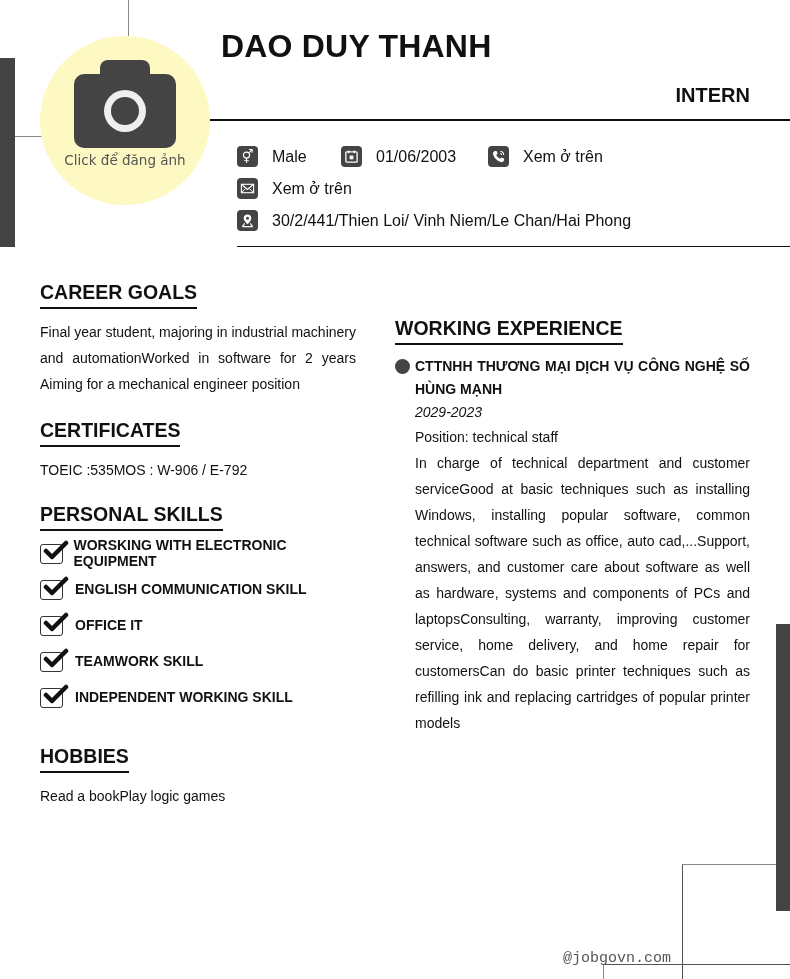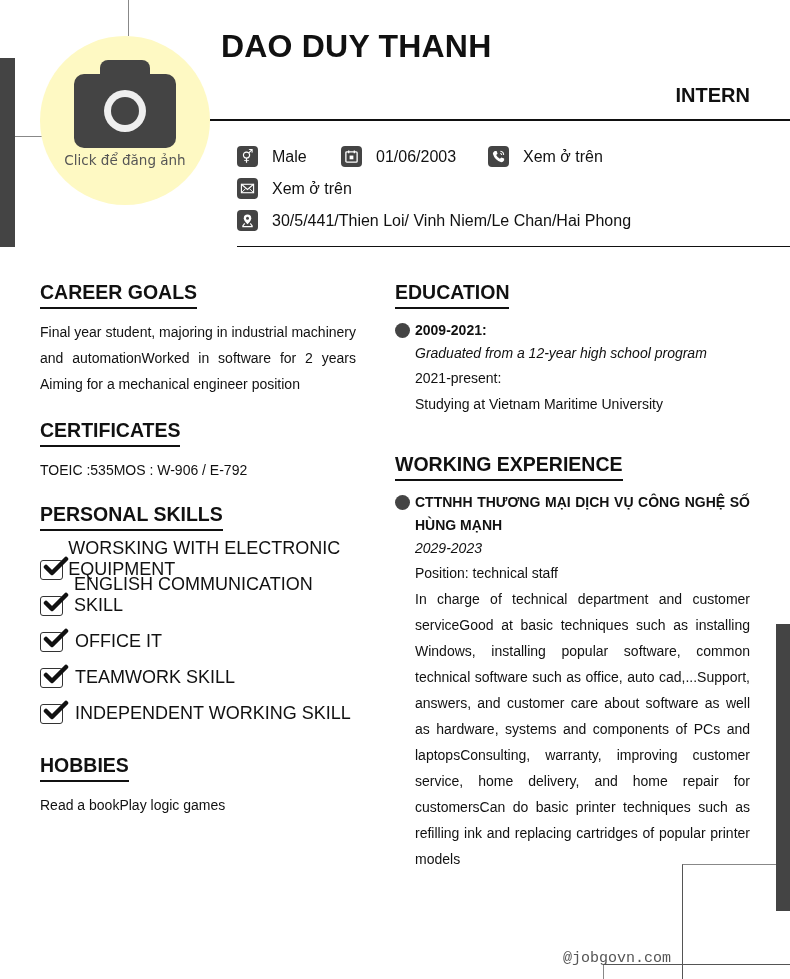--- a/index.html
+++ b/index.html
@@ -34,21 +34,21 @@
   .ico { width: 21px; height: 21px; border-radius: 4px; background: #444; display: inline-flex; align-items: center; justify-content: center; color: #fff; font-size: 13px; margin-right: 14px; }
   .ico svg { width: 15px; height: 15px; }
 
   .col { position: absolute; }
   .col-left { left: 40px; top: 281px; width: 316px; }
   .col-right { left: 395px; top: 281px; width: 355px; }
 
   .sec-title { display: inline-block; font-size: 19.5px; font-weight: bold; padding-bottom: 3px; border-bottom: 2px solid #111; margin-bottom: 10px; }
   .para { font-size: 14px; line-height: 26px; text-align: justify; color: #111; }
 
-  .skill { display: flex; align-items: flex-end; height: 36px; font-size: 18px; font-weight: normal; }
+  .skill { display: flex; align-items: center; height: 36px; font-size: 14px; font-weight: bold; }
   .check { width: 27px; height: 22px; margin-right: 8px; position: relative; }
   .check .box { position: absolute; left: 0; top: 2px; width: 23px; height: 20px; border: 1.5px solid #333; border-radius: 3px; }
   .check svg { position: absolute; left: 2px; top: -2px; width: 27px; height: 22px; }
 
   .entry { position: relative; padding-left: 20px; }
   .dot { position: absolute; left: 0; top: 4px; width: 15px; height: 15px; border-radius: 50%; background: #444; }
   .entry-title { font-size: 14px; font-weight: bold; line-height: 23px; text-align: justify; }
   .entry-ital { font-size: 14px; font-style: italic; line-height: 23px; }
   .entry-line { font-size: 14px; line-height: 26px; }
 </style>
@@ -120,39 +120,39 @@
 
 <div class="info-row" style="left:237px; top:210px;">
   <div class="info-item">
     <span class="ico">
       <svg viewBox="0 0 16 16">
           <path d="M8 1.5 Q12 1.5 12 5.5 Q12 8 8 12 Q4 8 4 5.5 Q4 1.5 8 1.5 Z" fill="#fff"></path>
           <circle cx="8" cy="5.5" r="1.6" fill="#444"></circle>
           <path d="M2.5 14.5 L5 11 M13.5 14.5 L11 11 M2.5 14.5 L13.5 14.5" stroke="#fff" stroke-width="1.2" fill="none"></path>
         </svg>
     </span>
-    <span>30/5/441/Thien Loi/ Vinh Niem/Le Chan/Hai Phong</span>
+    <span>30/2/441/Thien Loi/ Vinh Niem/Le Chan/Hai Phong</span>
   </div>
 </div>
 
 <div class="hr-info"></div>
 
 <div class="col col-left">
   <section>
     <div class="sec-title">CAREER GOALS</div>
     <div class="para">Final year student, majoring in industrial machinery and automationWorked in software for 2 years Aiming for a mechanical engineer position</div>
   </section>
 
   <section style="margin-top:22px;">
     <div class="sec-title">CERTIFICATES</div>
     <div class="para">TOEIC :535MOS   : W-906 / E-792</div>
   </section>
 
   <section style="margin-top:20px;">
-    <div class="sec-title" style="margin-bottom:13px;">PERSONAL SKILLS</div>
+    <div class="sec-title" style="margin-bottom:4px;">PERSONAL SKILLS</div>
     <div class="skill">
       <span class="check">
           <span class="box"></span>
           <svg viewBox="0 0 27 22">
             <path d="M4 11 L10 17 L24 3" fill="none" stroke="#111" stroke-width="4.5" stroke-linecap="round" stroke-linejoin="round"></path>
           </svg>
         </span>
       <span>WORSKING WITH ELECTRONIC EQUIPMENT</span>
     </div>
     <div class="skill">
@@ -194,30 +194,20 @@
   </section>
 
   <section style="margin-top:30px;">
     <div class="sec-title">HOBBIES</div>
     <div class="para">Read a bookPlay logic games</div>
   </section>
 
 </div>
 
 <div class="col col-right">
-  <section>
-    <div class="sec-title">EDUCATION</div>
-    <div class="entry">
-      <span class="dot"></span>
-      <div class="entry-title">2009-2021:</div>
-      <div class="entry-ital">Graduated from a 12-year high school program</div>
-      <div class="entry-line">2021-present:</div>
-      <div class="entry-line">Studying at Vietnam Maritime University</div>
-    </div>
-  </section>
 
   <section style="margin-top:36px;">
     <div class="sec-title">WORKING EXPERIENCE</div>
     <div class="entry">
       <span class="dot"></span>
       <div class="entry-title">CTTNHH THƯƠNG MẠI DỊCH VỤ CÔNG NGHỆ SỐ HÙNG MẠNH</div>
       <div class="entry-ital">2029-2023</div>
       <div class="entry-line">Position: technical staff</div>
       <div class="para">In charge of technical department and customer serviceGood at basic techniques such as installing Windows, installing popular software, common technical software such as office, auto cad,...Support, answers, and customer care about software as well as hardware, systems and components of PCs and laptopsConsulting, warranty, improving customer service, home delivery, and home repair for customersCan do basic printer techniques such as refilling ink and replacing cartridges of popular printer models</div>
     </div>

